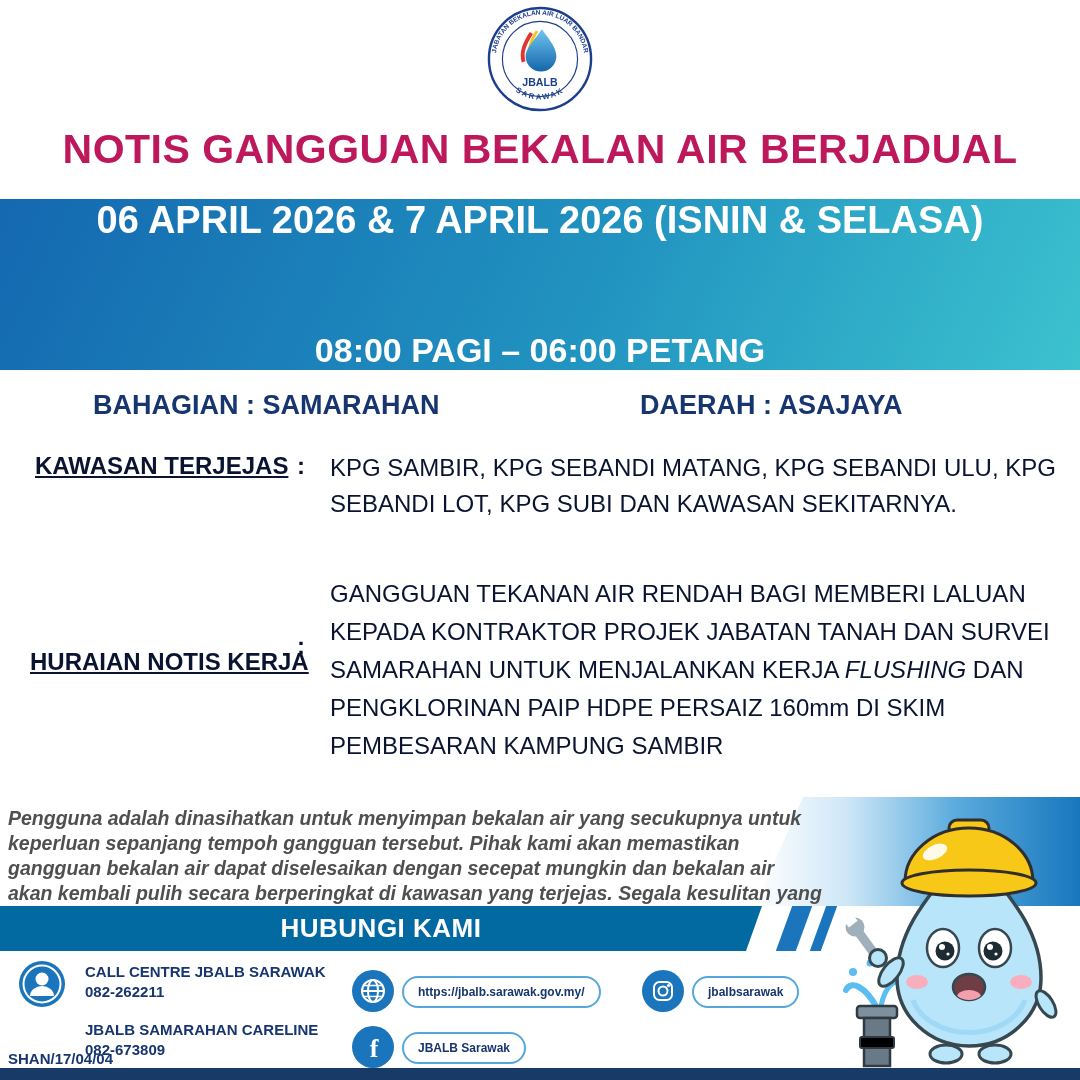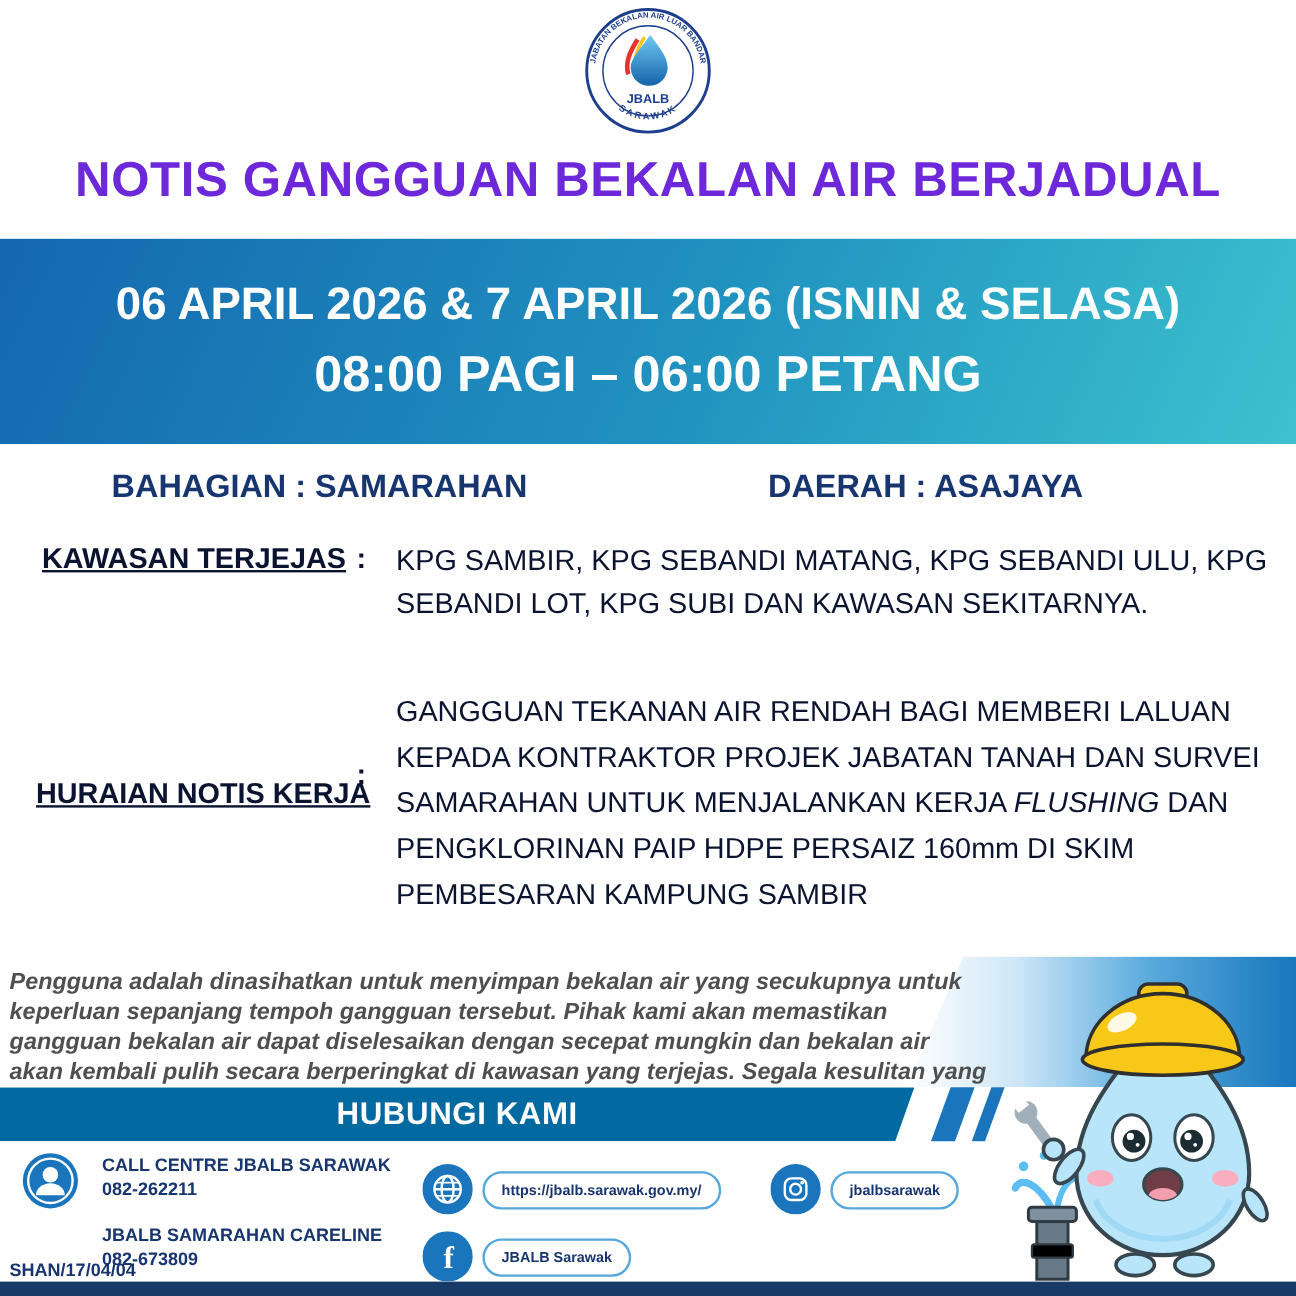--- a/index.html
+++ b/index.html
@@ -21,38 +21,38 @@
     top: 6px; left: 50%;
     transform: translateX(-50%);
     width: 106px; height: 106px;
   }
   .title {
     position: absolute;
     top: 126px; left: 0; width: 100%;
     text-align: center;
     font-size: 41px;
     font-weight: bold;
-    color: #6d28d9;
+    color: #be185d;
     letter-spacing: 0.5px;
   }
 
   
   .banner {
     position: absolute;
     top: 199px; left: 0;
     width: 100%; height: 171px;
     background: linear-gradient(115deg, #1468b0 0%, #2193c0 55%, #3cc2cf 100%);
     color: #ffffff;
     display: flex; flex-direction: column;
-    align-items: center; justify-content: center;
+    align-items: center; justify-content: space-between;
     gap: 12px;
     font-weight: bold;
   }
   .banner .line1 { font-size: 38px; }
-  .banner .line2 { font-size: 42px; }
+  .banner .line2 { font-size: 34px; }
 
   
   .region-row { position: absolute; top: 390px; left: 0; width: 100%; height: 34px; }
   .region-row .bahagian { position: absolute; left: 93px; font-size: 27px; font-weight: bold; color: #17356f; }
   .region-row .daerah   { position: absolute; left: 640px; font-size: 27px; font-weight: bold; color: #17356f; }
 
   
   .info-label {
     position: absolute;
     font-size: 24px; font-weight: bold; color: #0a1430;

